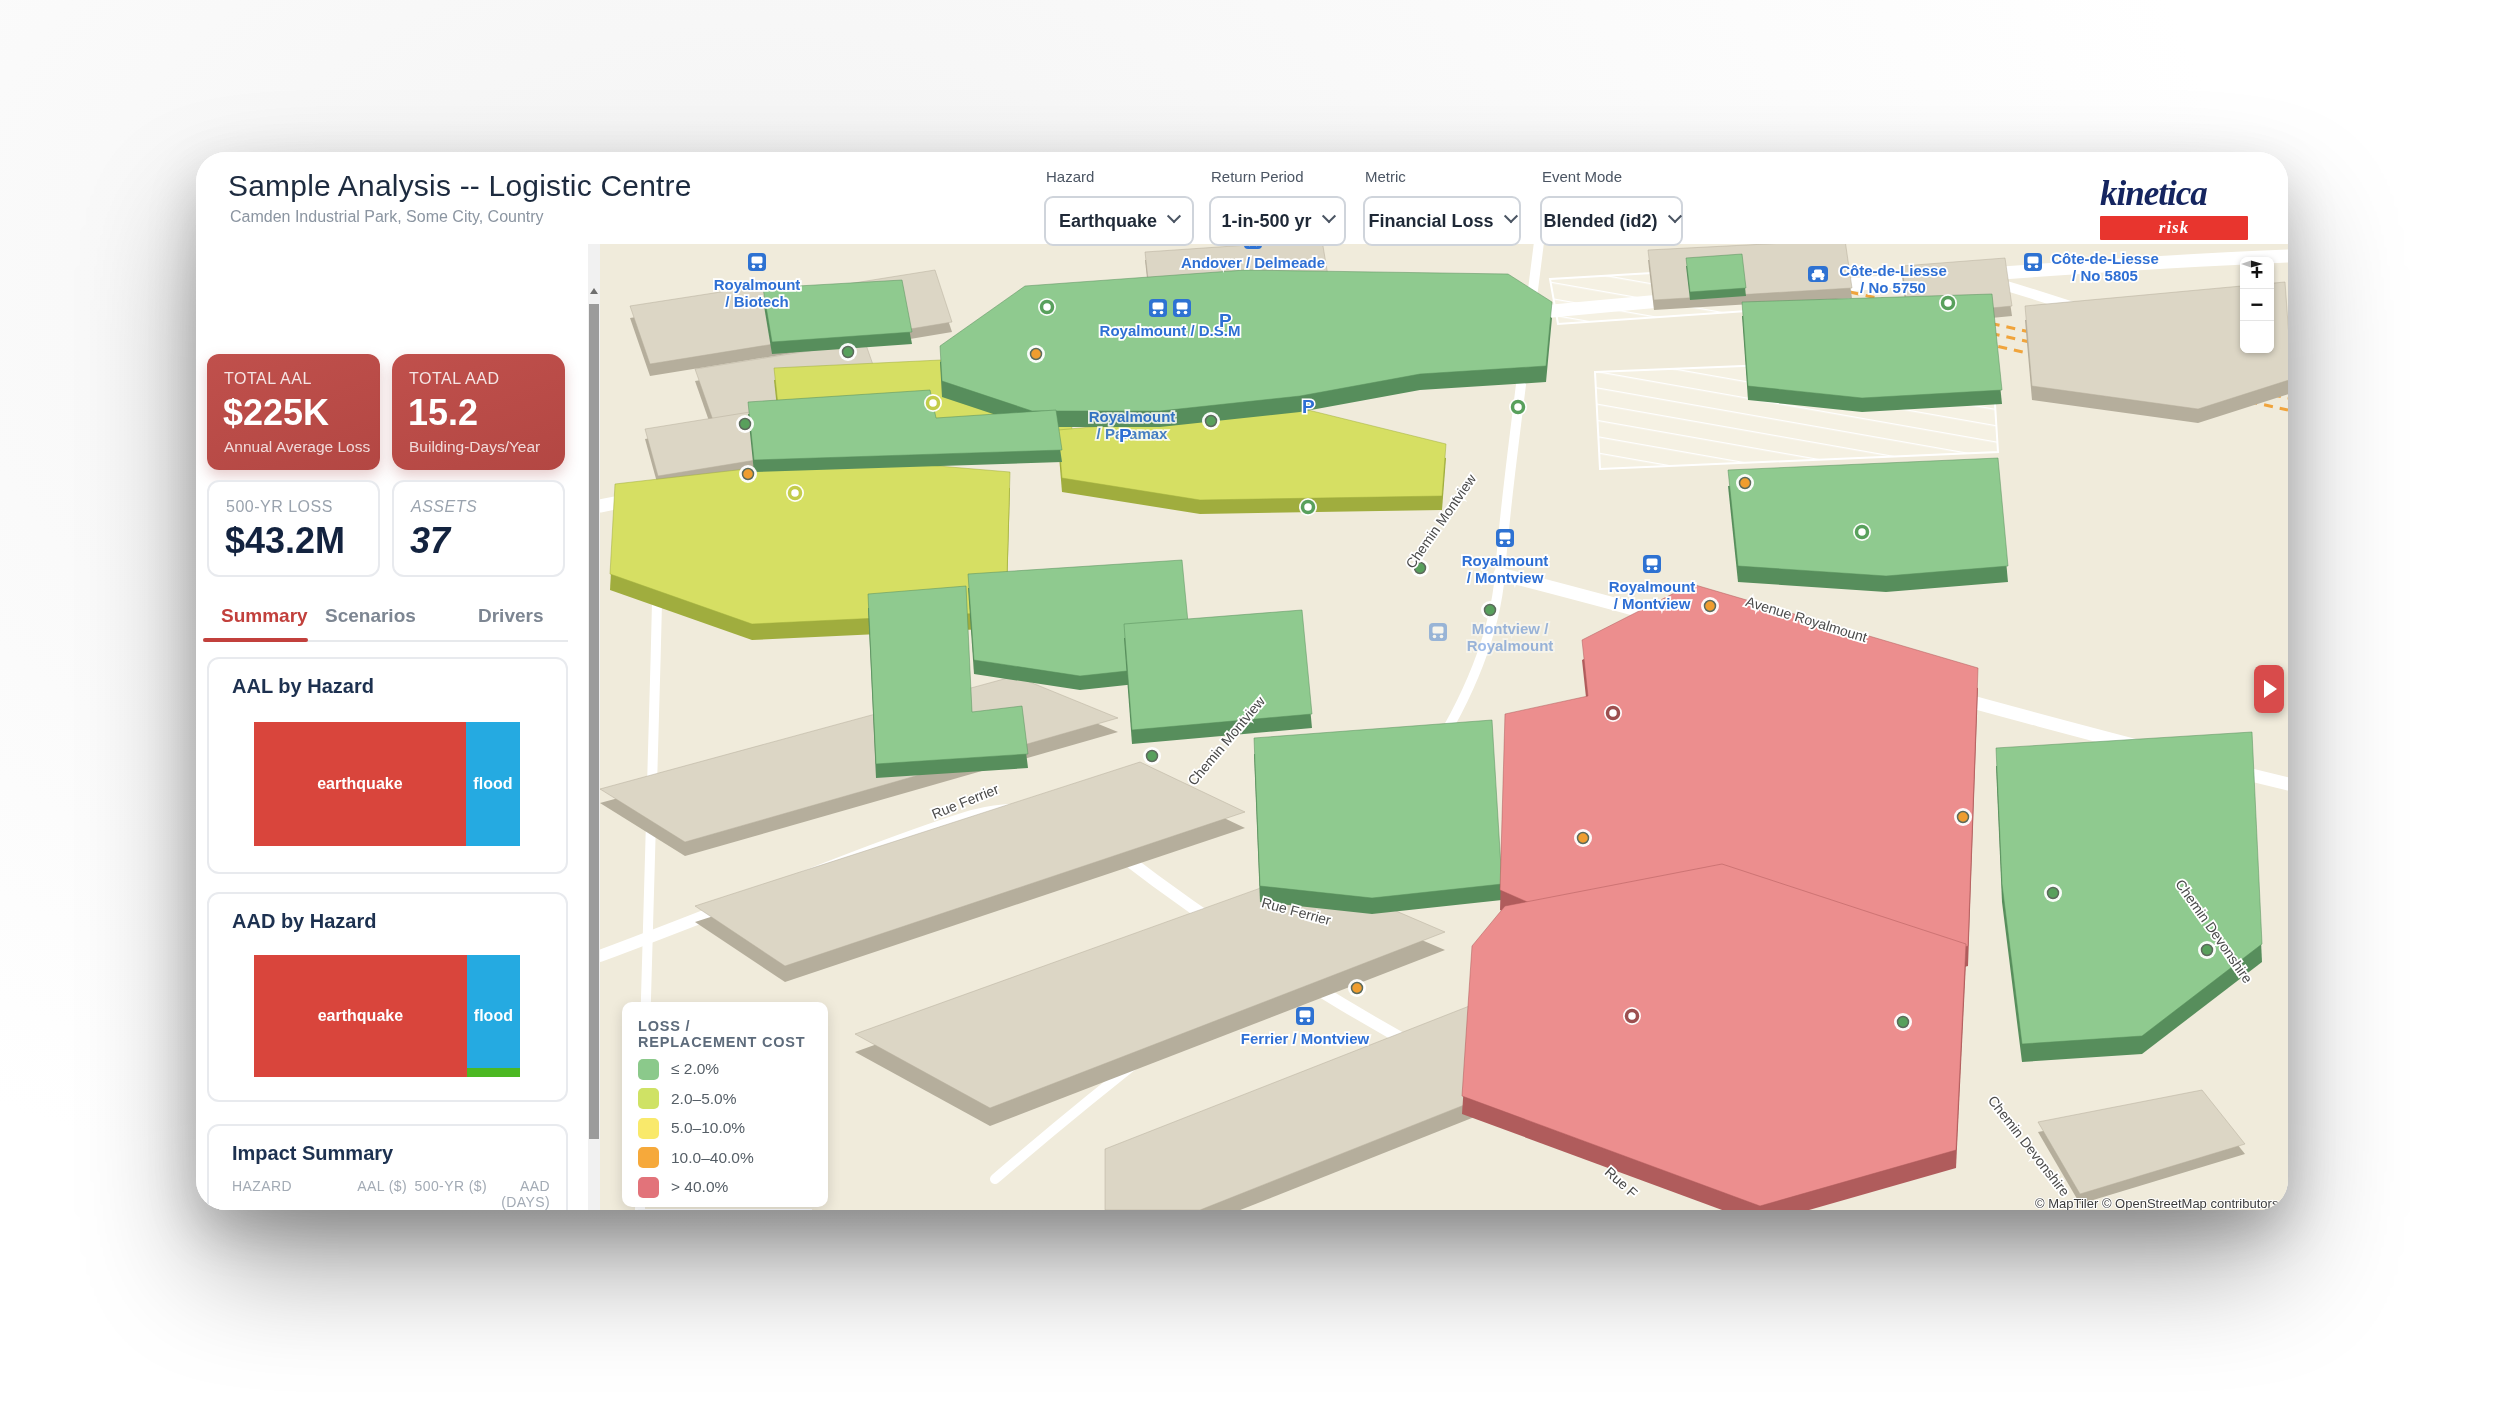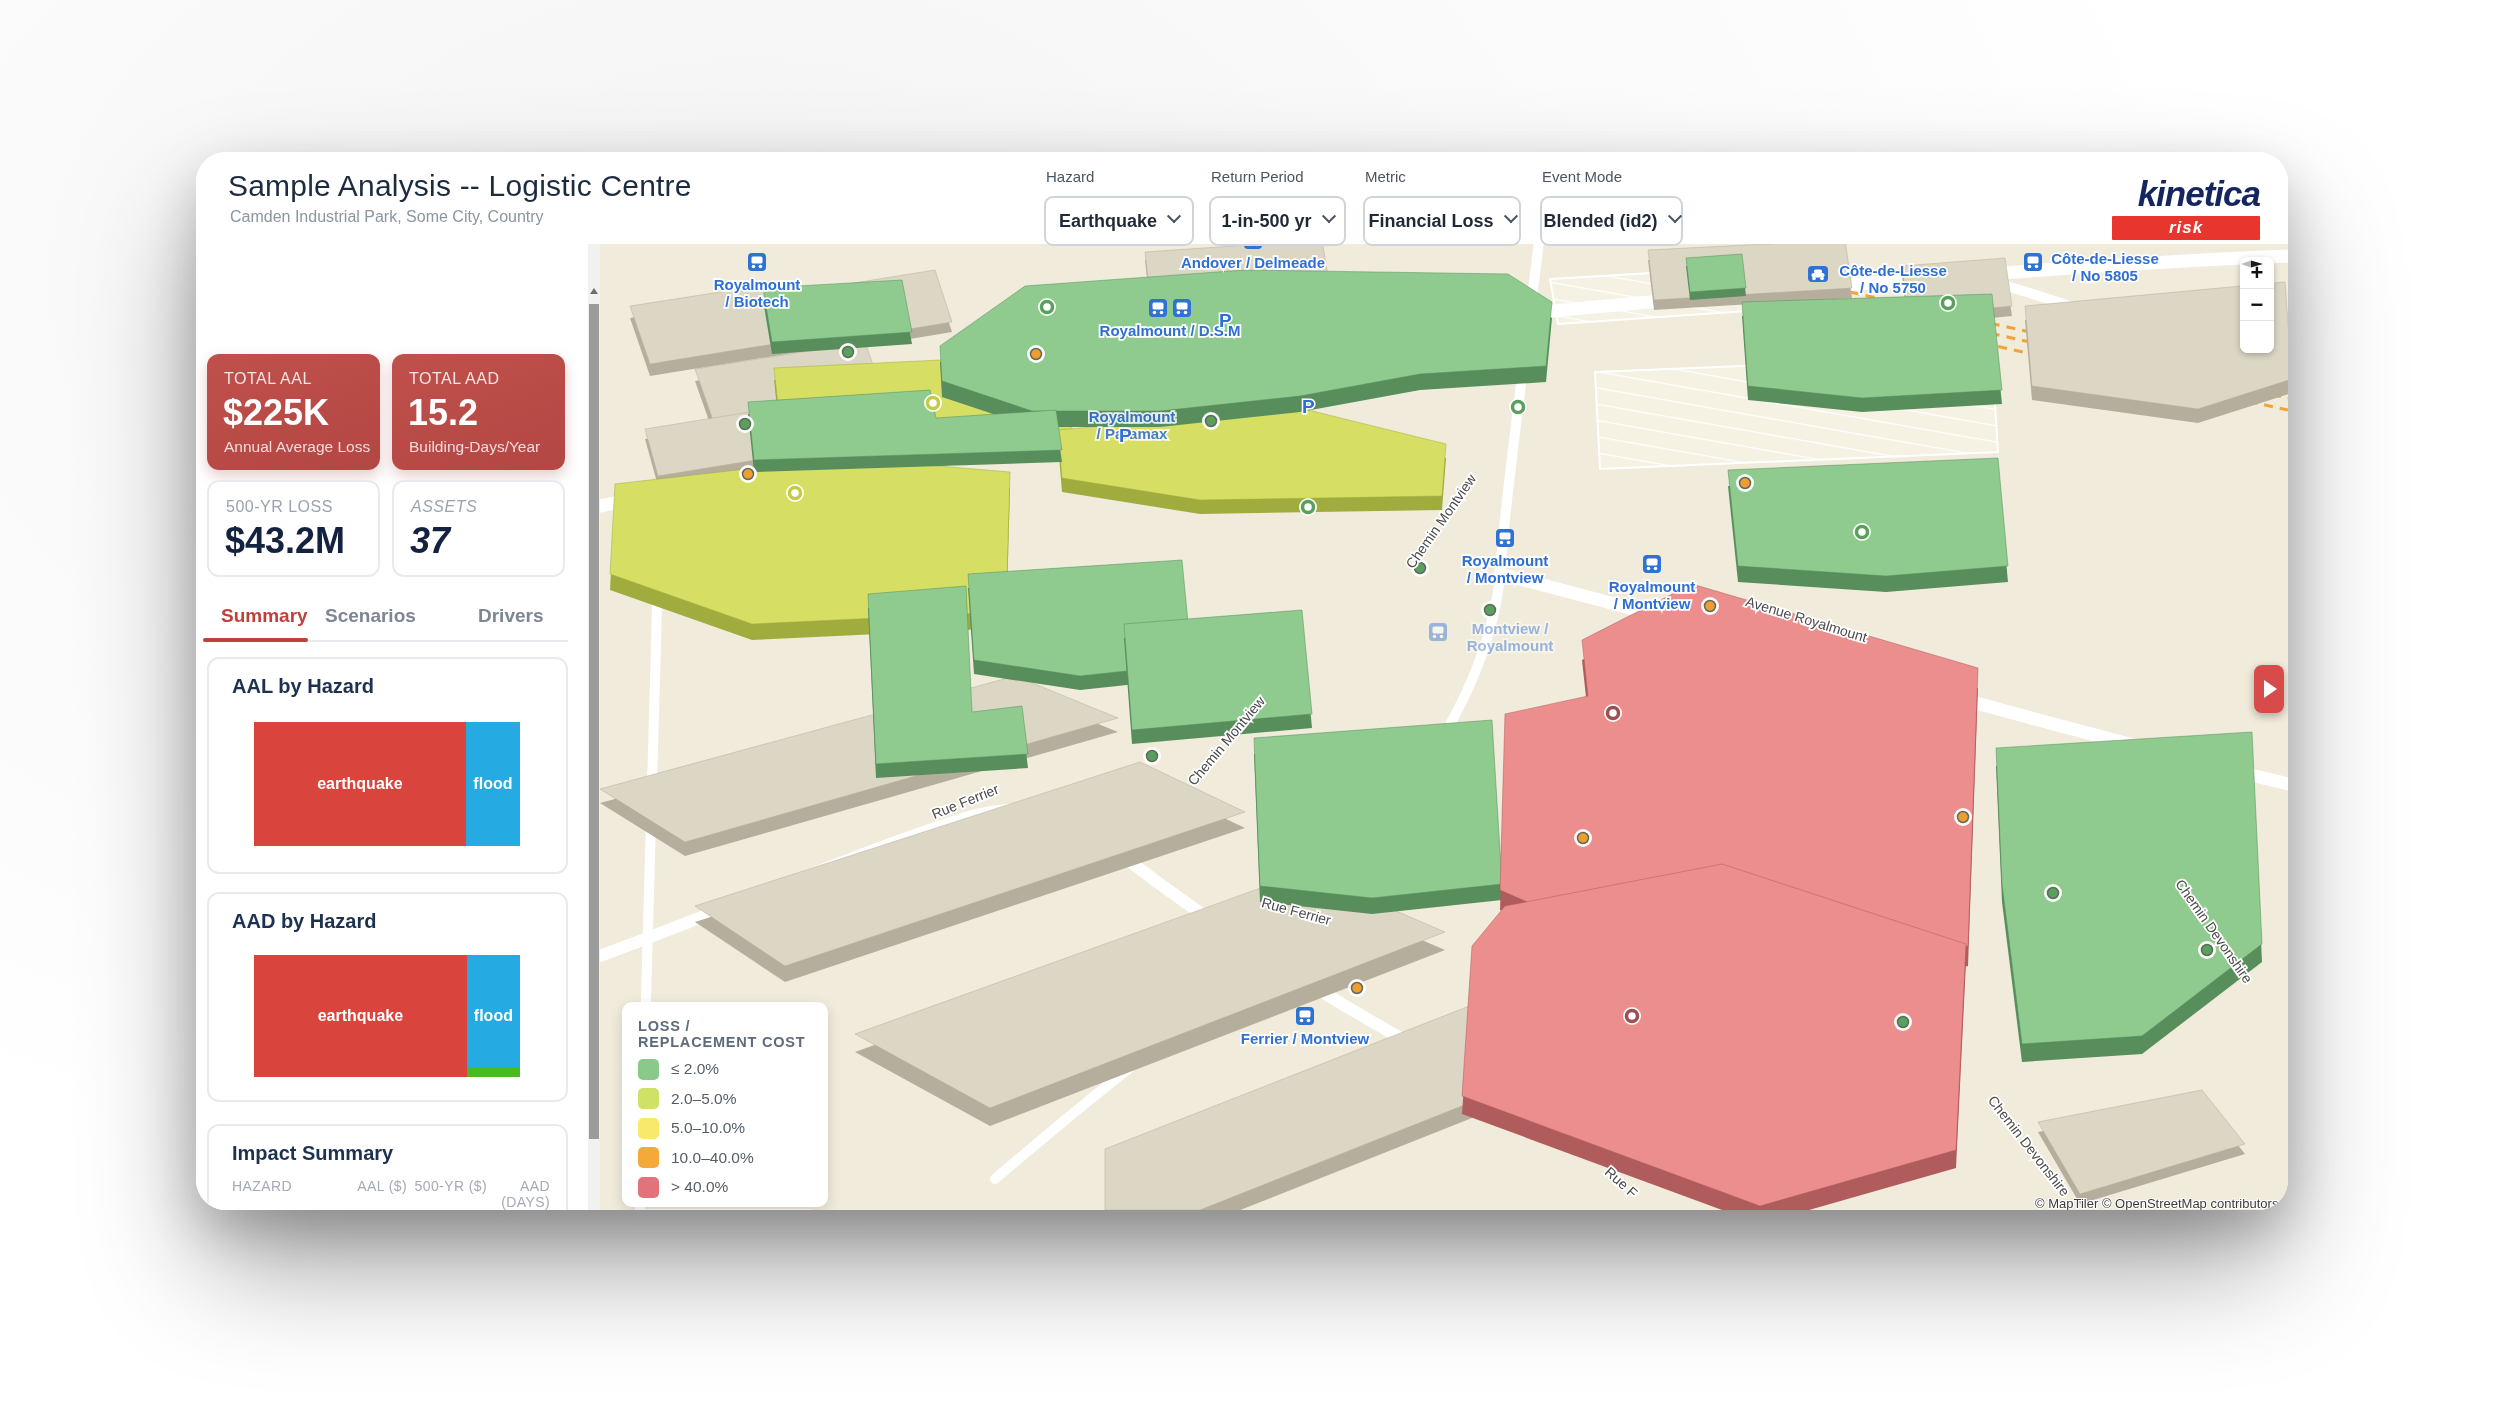--- a/index.html
+++ b/index.html
@@ -16,21 +16,21 @@
   .hdr-title { position:absolute; left:32px; top:17px; font-size:30px; font-weight:400; color:#1d2b3f; letter-spacing:.2px; }
   .hdr-sub { position:absolute; left:34px; top:56px; font-size:16px; color:#8b95a1; }
   .filters { position:absolute; top:0; left:848px; height:92px; }
   .fgroup { position:absolute; top:0; }
   .flabel { position:absolute; top:16px; left:2px; font-size:15px; color:#4b5563; }
   .fbtn { position:absolute; top:44px; height:50px; width:100%; background:#fff;
     border:2px solid #cfd4db; border-radius:9px; display:flex; align-items:center; justify-content:center;
     gap:12px; font-size:18px; font-weight:600; color:#1f2937; cursor:pointer; }
   .chev { width:10px; height:10px; border-right:2.5px solid #4b5563; border-bottom:2.5px solid #4b5563;
     transform:rotate(45deg) translate(-2px,-2px); margin-top:-4px; }
-  .logo { position:absolute; right:28px; top:22px; width:148px; text-align:right; }
+  .logo { position:absolute; right:40px; top:22px; width:148px; text-align:left;font-family:Liberation Serif, serif; }
   .logo-word { font-size:35px; font-weight:800; font-style:italic; color:#152560; letter-spacing:-1px; }
   .logo-bar { margin-top:2px; background:#e8352e; height:24px; border-radius:1px;
     display:flex; align-items:center; justify-content:center; }
   .logo-risk { color:#fff; font-size:17px; font-weight:700; font-style:italic; letter-spacing:1px; }
 
   
   .sidebar { position:absolute; left:0; top:92px; width:404px; height:966px; background:#fff; z-index:20; }
   .statcard { position:absolute; border-radius:12px; }
   .statcard.red { background:linear-gradient(160deg,#c0504c 0%,#b34743 100%); box-shadow:0 6px 14px rgba(150,50,50,.25); }
   .statcard.white { background:#fff; border:2px solid #e8eaee; }
@@ -142,21 +142,21 @@
       </div>
     </div>
   </div>
 
   <div class="sidebar">
     <div class="statcard red" style="left:11px;top:110px;width:173px;height:116px;">
       <div class="sc-label">TOTAL AAL</div>
       <div class="sc-value">$225K</div>
       <div class="sc-sub">Annual Average Loss</div>
     </div>
-    <div class="statcard red" style="left:196px;top:110px;width:173px;height:116px;">
+    <div class="statcard red" style="left:196px;top:110px;width:173px;height:116px;border-radius:16px;">
       <div class="sc-label">TOTAL AAD</div>
       <div class="sc-value">15.2</div>
       <div class="sc-sub">Building-Days/Year</div>
     </div>
     <div class="statcard white" style="left:11px;top:236px;width:173px;height:97px;">
       <div class="sc-label">500-YR LOSS</div>
       <div class="sc-value">$43.2M</div>
     </div>
     <div class="statcard white" style="left:196px;top:236px;width:173px;height:97px;font-style:italic;">
       <div class="sc-label">ASSETS</div>

